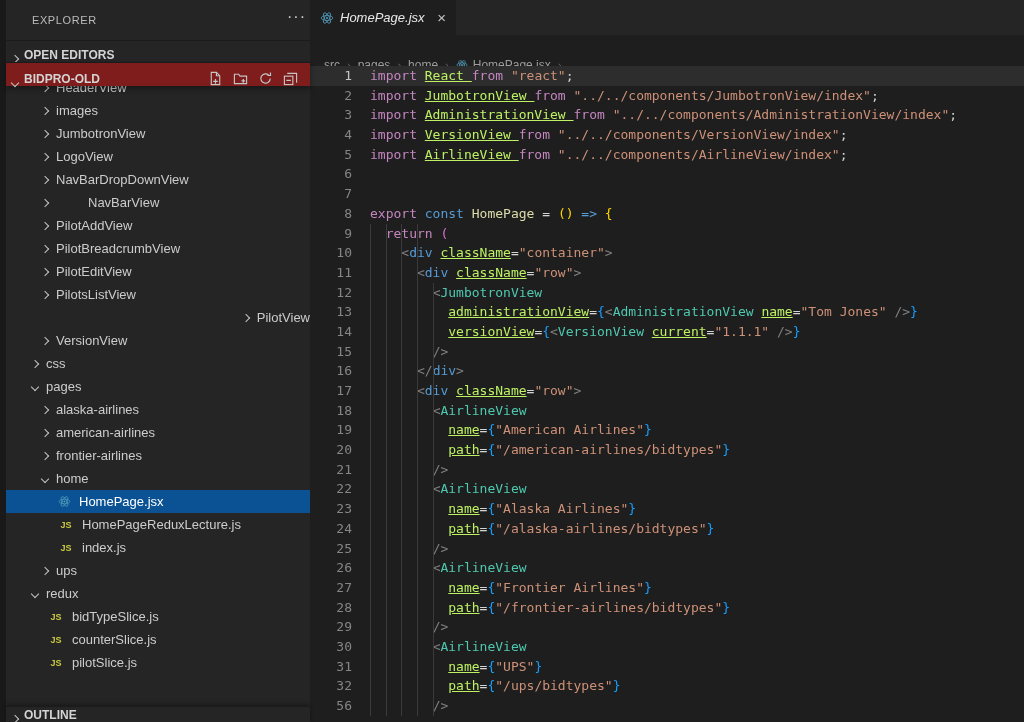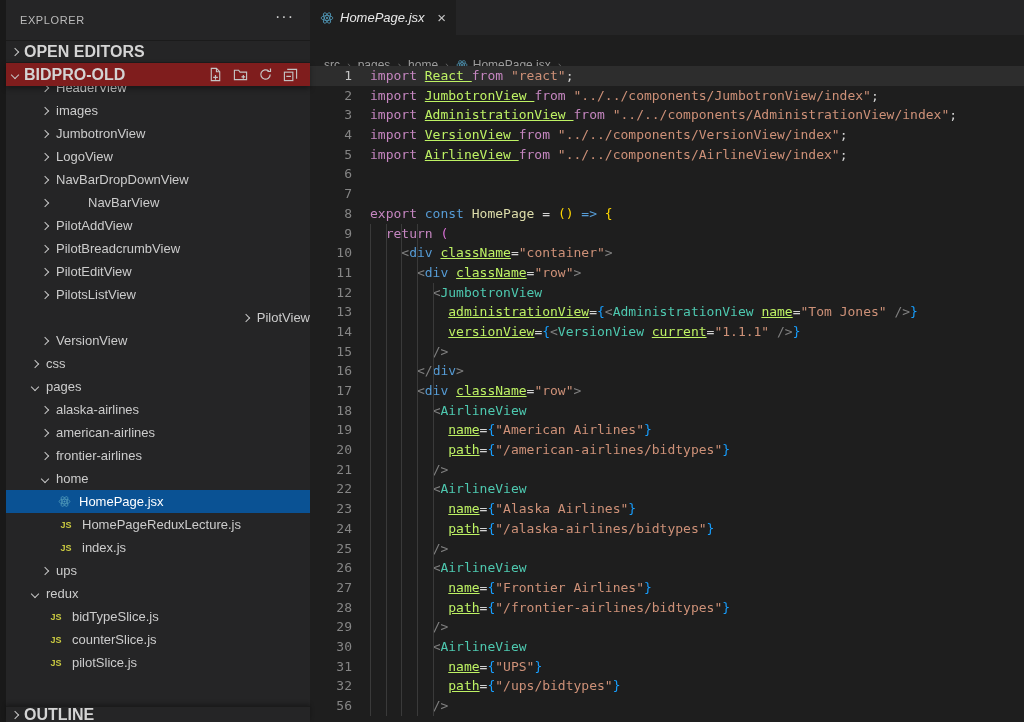--- a/index.html
+++ b/index.html
@@ -6,27 +6,27 @@
   html,body { width:1024px; height:722px; overflow:hidden; background:#1e1e1e;
               font-family:"Liberation Sans", sans-serif; }
   #root { position:absolute; inset:0; width:1024px; height:722px; overflow:hidden; }
 
   
   .edge { position:absolute; left:0; top:0; width:6px; height:722px; background:#191919; }
 
   
   .sidebar { position:absolute; left:6px; top:0; width:304px; height:722px;
              background:#252526; color:#cccccc; }
-  .sb-title { position:absolute; left:0; top:0; width:100%; height:40px; }
+  .sb-title { position:absolute; left:12px; top:0; width:100%; height:40px; }
   .sb-title .t { position:absolute; left:14px; top:14px; font-size:11px; letter-spacing:.6px;
                  color:#bbbbbb; }
   .sb-title .more { position:absolute; right:16px; top:8px; font-size:16px; color:#cccccc;
                     letter-spacing:1px; cursor:pointer; }
   .sb-section { position:absolute; left:0; width:100%; height:22px; display:flex;
-                align-items:center; gap:6px; padding-left:6px; font-size:16px; font-weight:bold;
+                align-items:flex-end; gap:6px; padding-left:6px; font-size:12px; font-weight:bold;
                 color:#d4d4d4; border-top:1px solid #1b1b1b; }
   .sb-open { top:40px; }
   .sb-folder { top:62px; height:24px; box-shadow:0 3px 5px rgba(0,0,0,.35); z-index:3;
                background:#7f1d1d; }
   .sb-folder .acts { margin-left:auto; display:flex; gap:10px; padding-right:12px; }
   .sb-folder .acts svg { display:block; cursor:pointer; }
   .sb-outline { top:706px; height:16px; z-index:3; background:#252526;
                 box-shadow:0 -2px 4px rgba(0,0,0,.3); }
 
   .chev { width:6px; height:6px; border-right:1.4px solid #c5c5c5; border-bottom:1.4px solid #c5c5c5;

